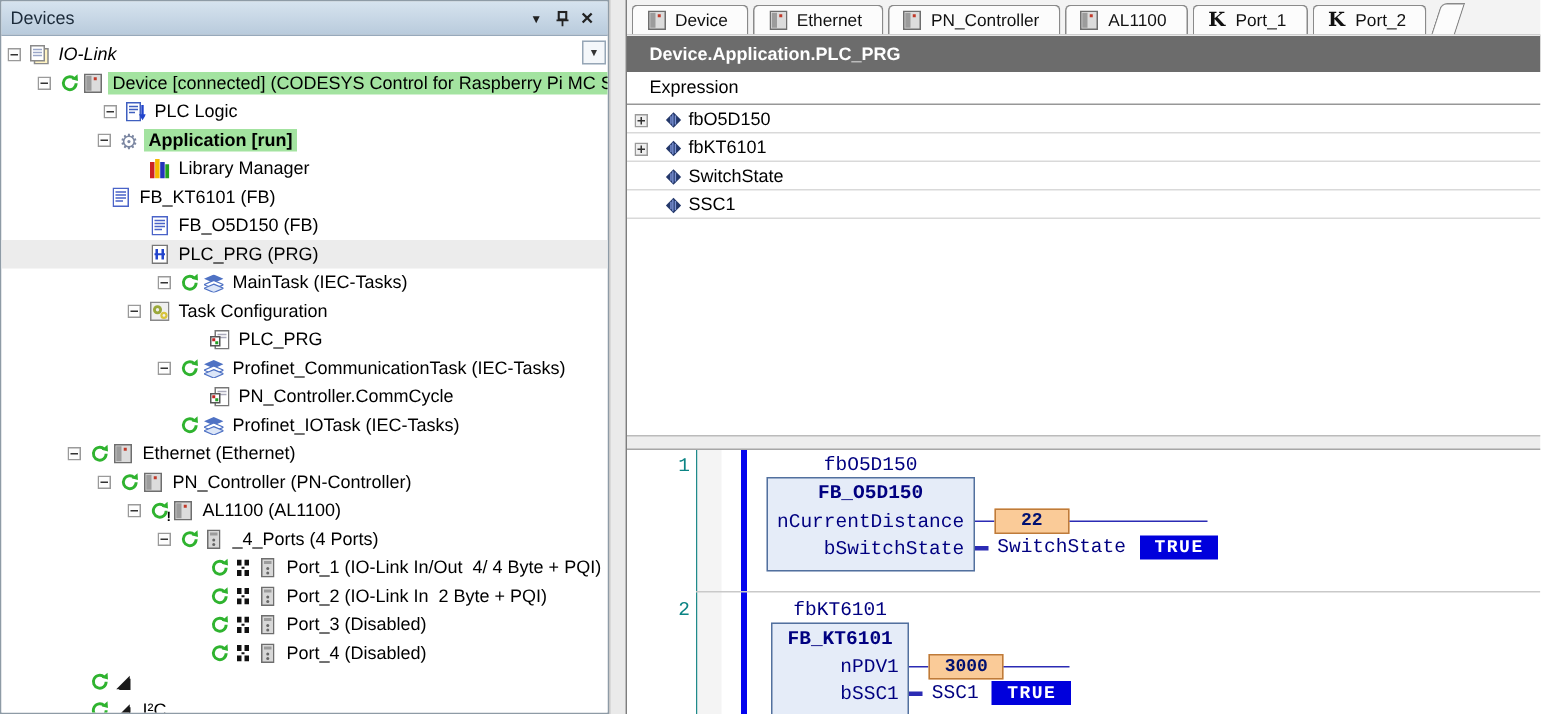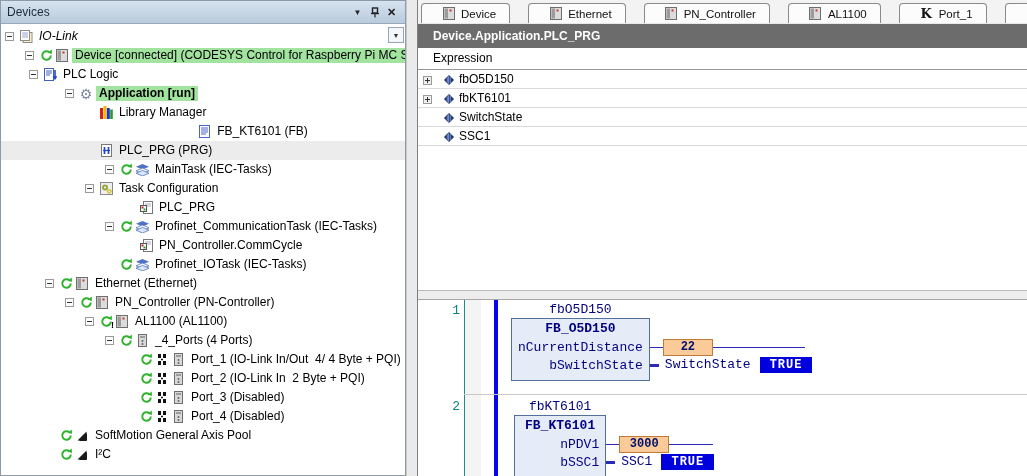--- a/index.html
+++ b/index.html
@@ -26,21 +26,21 @@
   .tree-label.hl{background:#A3E3A0;}
   .tree-label.b{font-weight:bold;}
   .tree-label.i{font-style:italic;}
 
   
   .vsplit{width:11px;flex:none;background:#EAEAEA;border-left:1px solid #C8C8C8;box-sizing:border-box;}
 
   
   .right-panel{flex:1;display:flex;flex-direction:column;border-left:1px solid #7E7E7E;box-sizing:border-box;background:#fff;min-width:0;}
   .tabbar{height:23px;flex:none;background:#F3F3F3;display:flex;align-items:flex-end;padding-left:3px;overflow:hidden;}
-  .tab{height:20px;box-sizing:border-box;display:flex;align-items:center;gap:6px;padding:0 13px 0 20px;background:#FCFCFC;border:1px solid #8A8A8A;border-bottom:none;border-radius:4px 4px 0 0;margin-right:18px;font-size:11.5px;color:#111;flex:none;}
+  .tab{height:20px;box-sizing:border-box;display:flex;align-items:center;gap:6px;padding:0 13px 0 9px;background:#FCFCFC;border:1px solid #8A8A8A;border-bottom:none;border-radius:4px 4px 0 0;margin-right:3px;font-size:11.5px;color:#111;flex:none;}
   .tab .ic{width:13px;height:13px;}
   .kico{font-family:"DejaVu Serif",serif;font-weight:bold;font-size:13px;line-height:13px;color:#111;}
   .tab-sliver{height:20px;width:14px;background:#FCFCFC;border:1px solid #8A8A8A;border-bottom:none;border-radius:4px 0 0 0;transform:skewX(-18deg);transform-origin:bottom left;flex:none;}
   .titlebar{height:24px;flex:none;background:#6C6C6C;border-top:1px solid #E9E9E9;color:#fff;font-weight:bold;font-size:12px;display:flex;align-items:center;padding-left:15px;}
 
   
   .watch{height:242px;flex:none;background:#fff;font-size:12px;color:#000;}
   .watch-header{height:21px;line-height:21px;padding-left:15px;border-bottom:1px solid #979797;}
   .watch-row{height:19px;border-bottom:1px solid #D9D9D9;position:relative;box-sizing:border-box;}
   .w-exp{position:absolute;left:5px;top:4px;}
@@ -117,43 +117,47 @@
               <rect x="0.5" y="0.5" width="8" height="8" fill="#FDFDFD" stroke="#9A9A9A"></rect>
               <path d="M2 4.5h5" stroke="#333" stroke-width="1"></path>
             </svg></span><span class="ticons"><span class="ic"><svg width="13" height="13" viewBox="0 0 14 14">
                 <path d="M11.6 7a4.6 4.6 0 1 1-1.4-3.3" fill="none" stroke="#2FB32F" stroke-width="2.1"></path>
                 <path d="M12.6 0.6 12.9 5.4 8.4 4.1z" fill="#2FB32F"></path>
               </svg></span><span class="ic"><svg width="12" height="13" viewBox="0 0 12 13">
                 <rect x="0.5" y="0.5" width="11" height="12" fill="#DCDCDC" stroke="#6E6E6E"></rect>
                 <rect x="1.5" y="1.5" width="3.5" height="10" fill="#9C9C9C"></rect>
                 <rect x="6.5" y="2.5" width="2" height="2" fill="#C23A2A"></rect>
               </svg></span></span><span class="tree-label hl">Device [connected] (CODESYS Control for Raspberry Pi MC SL)</span></div>
-        <div class="tree-row" style="padding-left: 28px;"><span class="tw"><svg width="9" height="9" viewBox="0 0 9 9">
+        <div class="tree-row" style="padding-left: 68px;"><span class="tw"><svg width="9" height="9" viewBox="0 0 9 9">
               <rect x="0.5" y="0.5" width="8" height="8" fill="#FDFDFD" stroke="#9A9A9A"></rect>
               <path d="M2 4.5h5" stroke="#333" stroke-width="1"></path>
             </svg></span><span class="ticons"><span class="ic"><svg width="13" height="13" viewBox="0 0 13 13">
                 <rect x="0.5" y="0.5" width="9" height="12" fill="#FFF" stroke="#3F5FBF"></rect>
                 <path d="M2 3h6M2 5h6M2 7h4" stroke="#3F5FBF" stroke-width="1"></path>
                 <path d="M11 2v7" stroke="#2244CC" stroke-width="1.6"></path>
                 <path d="M8.6 8.2h4.8L11 12.2z" fill="#2244CC"></path>
               </svg></span></span><span class="tree-label">PLC Logic</span></div>
         <div class="tree-row" style="padding-left: 64px;"><span class="tw"><svg width="9" height="9" viewBox="0 0 9 9">
               <rect x="0.5" y="0.5" width="8" height="8" fill="#FDFDFD" stroke="#9A9A9A"></rect>
               <path d="M2 4.5h5" stroke="#333" stroke-width="1"></path>
             </svg></span><span class="ticons"><span class="ic"><span class="gearch">⚙</span></span></span><span class="tree-label hl b">Application [run]</span></div>
         <div class="tree-row" style="padding-left: 84px;"><span class="tw"></span><span class="ticons"><span class="ic"><svg width="13" height="13" viewBox="0 0 13 13">
                 <rect x="0" y="2" width="3" height="11" fill="#CC2222"></rect>
                 <rect x="3.4" y="0" width="3" height="13" fill="#F5B800"></rect>
                 <rect x="6.8" y="2" width="3" height="11" fill="#2233BB"></rect>
                 <rect x="10.2" y="3.5" width="2.6" height="9.5" fill="#22A022"></rect>
               </svg></span></span><span class="tree-label">Library Manager</span></div>
-        <div class="tree-row" style="padding-left: 88px; justify-content: center;"><span class="tw"></span><span class="ticons"><span class="ic"><svg width="11" height="13" viewBox="0 0 11 13">
+        <div class="tree-row" style="padding-left: 58px;"><span class="tw"></span><span class="ticons"><span class="ic"><svg width="11" height="13" viewBox="0 0 11 13">
                 <rect x="0.5" y="0.5" width="10" height="12" fill="#FFF" stroke="#4A63C8"></rect>
                 <path d="M2 3h7M2 5h7M2 7h7M2 9h5" stroke="#4A63C8" stroke-width="1"></path>
               </svg></span></span><span class="tree-label">FB_KT6101 (FB)</span></div>
+        <div class="tree-row" style="padding-left: 84px;"><span class="tw"></span><span class="ticons"><span class="ic"><svg width="11" height="13" viewBox="0 0 11 13">
+                <rect x="0.5" y="0.5" width="10" height="12" fill="#FFF" stroke="#4A63C8"></rect>
+                <path d="M2 3h7M2 5h7M2 7h7M2 9h5" stroke="#4A63C8" stroke-width="1"></path>
+              </svg></span></span><span class="tree-label">FB_O5D150 (FB)</span></div>
         <div class="tree-row sel" style="padding-left: 84px;"><span class="tw"></span><span class="ticons"><span class="ic"><svg width="11" height="13" viewBox="0 0 11 13">
                 <rect x="0.5" y="0.5" width="10" height="12" fill="#FFF" stroke="#777"></rect>
                 <path d="M3.5 3v7M7.5 3v7" stroke="#2244CC" stroke-width="1.7"></path>
                 <path d="M2 6.5h7" stroke="#2244CC" stroke-width="1.2"></path>
               </svg></span></span><span class="tree-label">PLC_PRG (PRG)</span></div>
         <div class="tree-row" style="padding-left: 104px;"><span class="tw"><svg width="9" height="9" viewBox="0 0 9 9">
               <rect x="0.5" y="0.5" width="8" height="8" fill="#FDFDFD" stroke="#9A9A9A"></rect>
               <path d="M2 4.5h5" stroke="#333" stroke-width="1"></path>
             </svg></span><span class="ticons"><span class="ic"><svg width="13" height="13" viewBox="0 0 14 14">
                 <path d="M11.6 7a4.6 4.6 0 1 1-1.4-3.3" fill="none" stroke="#2FB32F" stroke-width="2.1"></path>
@@ -294,21 +298,21 @@
                 <rect x="2" y="2" width="5" height="2" fill="#9C9C9C"></rect>
                 <circle cx="4.5" cy="7" r="1" fill="#666"></circle>
                 <circle cx="4.5" cy="10" r="1" fill="#666"></circle>
               </svg></span></span><span class="tree-label">Port_4 (Disabled)</span></div>
         <div class="tree-row" style="padding-left: 44px;"><span class="tw"></span><span class="ticons"><span class="ic"><svg width="13" height="13" viewBox="0 0 14 14">
                 <path d="M11.6 7a4.6 4.6 0 1 1-1.4-3.3" fill="none" stroke="#2FB32F" stroke-width="2.1"></path>
                 <path d="M12.6 0.6 12.9 5.4 8.4 4.1z" fill="#2FB32F"></path>
               </svg></span><span class="ic"><svg width="12" height="12" viewBox="0 0 12 12">
                 <path d="M1.5 10.5 10.5 1.5v9z" fill="#1A1A1A"></path>
                 <path d="M3.5 10.5h7v-7" fill="none" stroke="#1A1A1A" stroke-width="1"></path>
-              </svg></span></span><span class="tree-label">SoftMotion General Axis Pool</span></div>
+              </svg></span></span></div>
         <div class="tree-row" style="padding-left: 44px;"><span class="tw"></span><span class="ticons"><span class="ic"><svg width="13" height="13" viewBox="0 0 14 14">
                 <path d="M11.6 7a4.6 4.6 0 1 1-1.4-3.3" fill="none" stroke="#2FB32F" stroke-width="2.1"></path>
                 <path d="M12.6 0.6 12.9 5.4 8.4 4.1z" fill="#2FB32F"></path>
               </svg></span><span class="ic"><svg width="12" height="12" viewBox="0 0 12 12">
                 <path d="M1.5 10.5 10.5 1.5v9z" fill="#1A1A1A"></path>
                 <path d="M3.5 10.5h7v-7" fill="none" stroke="#1A1A1A" stroke-width="1"></path>
               </svg></span></span><span class="tree-label">I²C</span></div>
       </div>
   </div>
 

